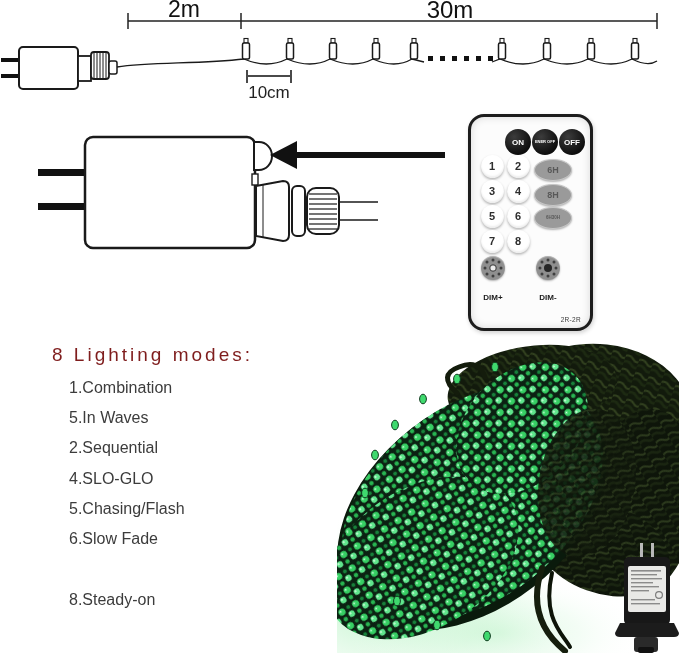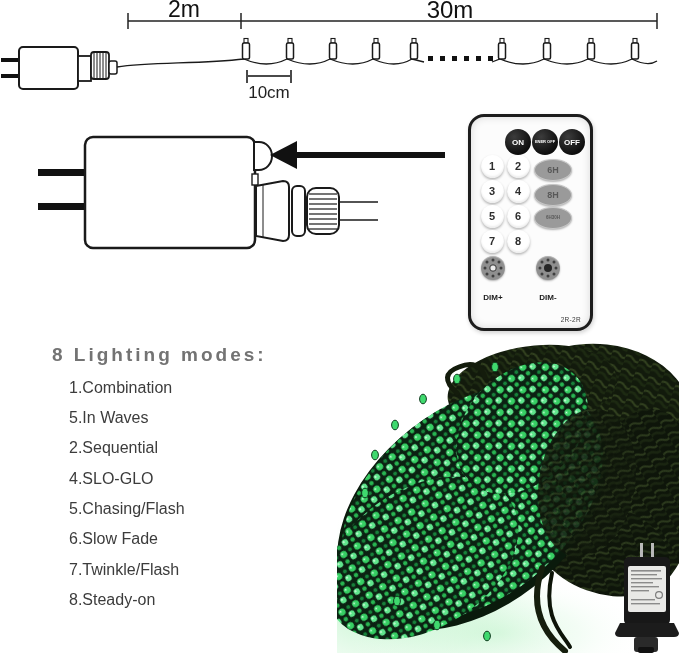--- a/index.html
+++ b/index.html
@@ -33,21 +33,21 @@
   .sun-minus{background:#262626;
     box-shadow:
       0 -8px 0 -2.5px #3f3f3f,0 8px 0 -2.5px #3f3f3f,-8px 0 0 -2.5px #3f3f3f,8px 0 0 -2.5px #3f3f3f,
       -6px -6px 0 -2.5px #3f3f3f,6px -6px 0 -2.5px #3f3f3f,-6px 6px 0 -2.5px #3f3f3f,6px 6px 0 -2.5px #3f3f3f;}
   .rc-dim-label{position:absolute;top:165px;width:30px;text-align:center;
                 font-size:8px;font-weight:bold;color:#1c1c1c;margin-top:11px;}
   .rc-model{position:absolute;right:9px;bottom:5px;font-size:6.5px;color:#3a3a3a;letter-spacing:.3px;}
 
   
   .modes-heading{position:absolute;left:52px;top:344px;font-size:19px;letter-spacing:3px;
-                 color:#737373;font-weight:700;}
+                 color:#7f1d1d;font-weight:400;}
   .mode-item{position:absolute;left:69px;font-size:16px;color:#3c3c3c;}
 </style>
 </head>
 <body>
 
 <div class="canvas">
 
   <svg class="abs" style="left:0;top:0" width="679" height="112" viewBox="0 0 679 112">
     <defs>
       <g id="bulbShape">
@@ -182,21 +182,20 @@
     <div class="rc-model">2R-2R</div>
   </div>
 
   <div class="modes-heading">8 Lighting modes:</div>
   <div class="mode-item" style="top:379px">1.Combination</div>
   <div class="mode-item" style="top:409px">5.In Waves</div>
   <div class="mode-item" style="top:439px">2.Sequential</div>
   <div class="mode-item" style="top:470px">4.SLO-GLO</div>
   <div class="mode-item" style="top:500px">5.Chasing/Flash</div>
   <div class="mode-item" style="top:530px">6.Slow Fade</div>
-  <div class="mode-item" style="top:561px">7.Twinkle/Flash</div>
   <div class="mode-item" style="top:591px">8.Steady-on</div>
 
   <svg class="abs" style="left:337px;top:333px" width="342" height="320" viewBox="0 0 342 320">
     <defs>
       <radialGradient id="glow" cx="50%" cy="50%" r="50%">
         <stop offset="0%" stop-color="#b9f2c5" stop-opacity="0.95"></stop>
         <stop offset="55%" stop-color="#dcf9e2" stop-opacity="0.6"></stop>
         <stop offset="100%" stop-color="#ffffff" stop-opacity="0"></stop>
       </radialGradient>
       <pattern id="bulbPat" width="16" height="16" patternUnits="userSpaceOnUse">

